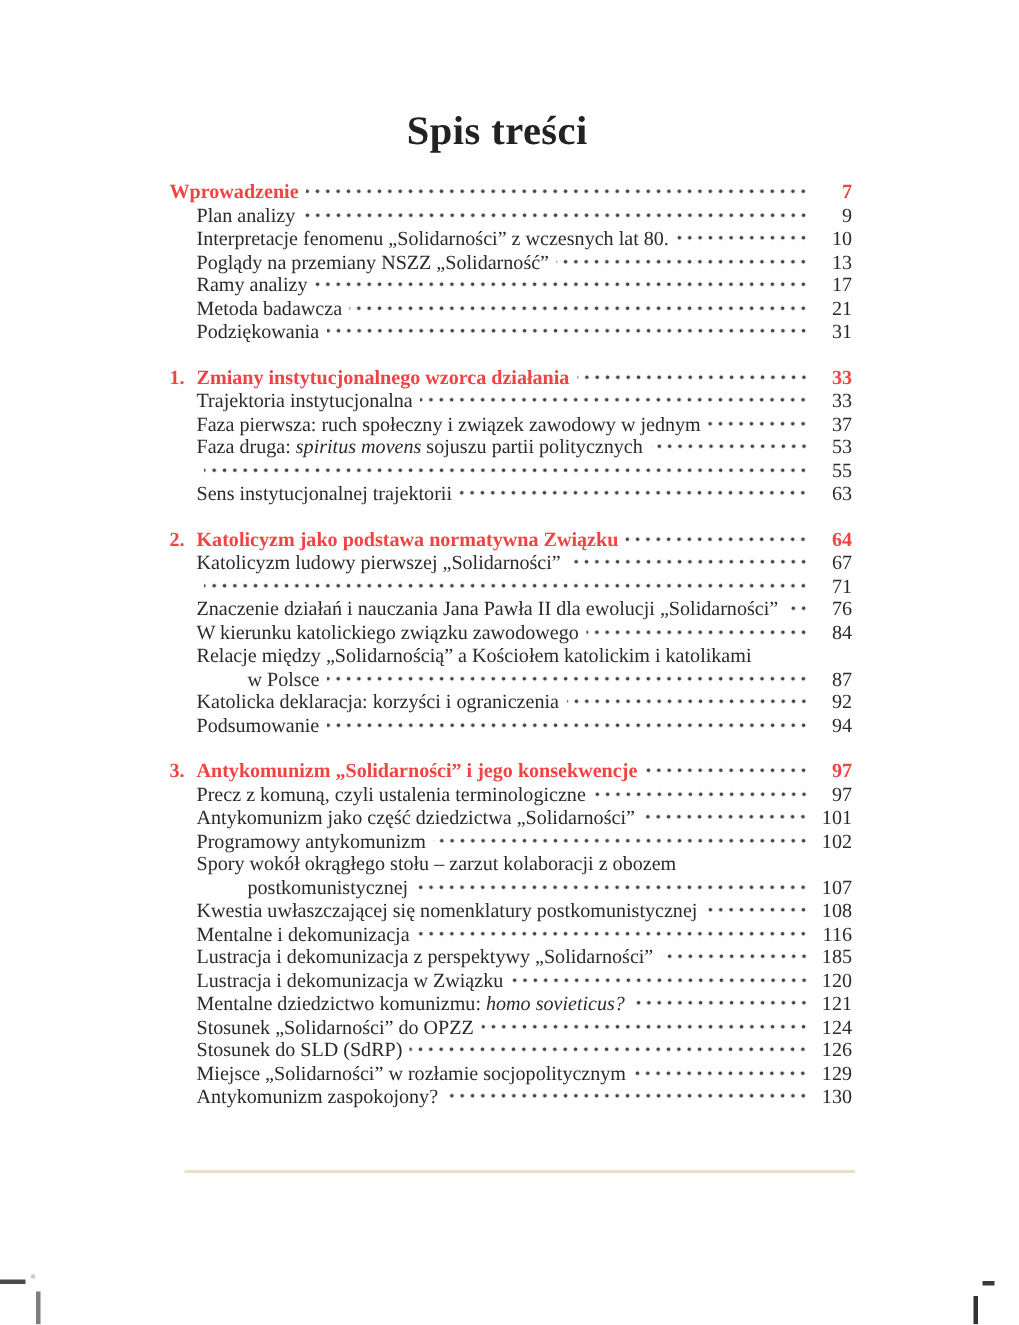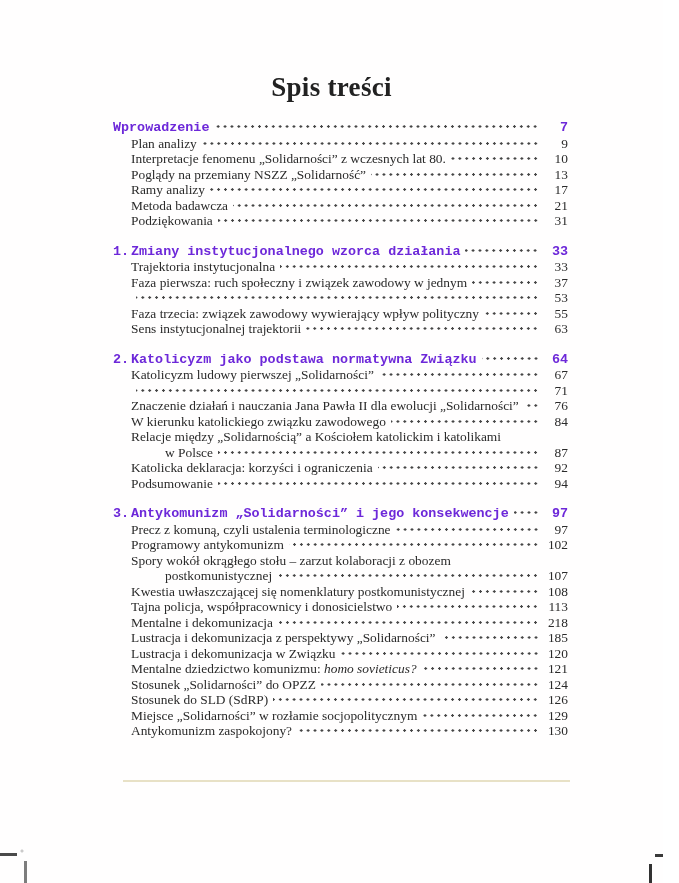--- a/index.html
+++ b/index.html
@@ -28,21 +28,21 @@
     width:455px;
     font-size:13.4px;
     line-height:15.5px;
   }
   .toc-section { margin-bottom:15px; }
   .row {
     display:flex;
     align-items:baseline;
     white-space:nowrap;
   }
-  .row.heading { font-weight:700; color:#6d28d9;font-family:Liberation Mono, monospace; }
+  .row.heading { font-weight:700; color:#ef4444; }
   .num {
     display:inline-block;
     width:18px;
     flex:0 0 18px;
   }
   .row.no-num .label { margin-left:0; }
   .row.entry { padding-left:18px; }
   .row.cont  { padding-left:52px; }
   .label { flex:0 0 auto; }
   .label em { font-style:italic; }
@@ -139,25 +139,25 @@
           <span class="label">Trajektoria instytucjonalna</span>
           <span class="leader"></span>
           <span class="pagenum">33</span>
         </div>
         <div class="row entry">
           <span class="label">Faza pierwsza: ruch społeczny i związek zawodowy w jednym</span>
           <span class="leader"></span>
           <span class="pagenum">37</span>
         </div>
         <div class="row entry">
+          <span class="label"><span>Faza druga: </span><em>spiritus movens</em><span> sojuszu partii politycznych</span></span>
           <span class="leader"></span>
           <span class="pagenum">53</span>
         </div>
         <div class="row entry">
-          <span class="label">Faza trzecia: związek zawodowy wywierający wpływ polityczny</span>
           <span class="leader"></span>
           <span class="pagenum">55</span>
         </div>
         <div class="row entry">
           <span class="label">Sens instytucjonalnej trajektorii</span>
           <span class="leader"></span>
           <span class="pagenum">63</span>
         </div>
       </div>
       <div class="toc-section">
@@ -211,46 +211,46 @@
           <span class="label">Antykomunizm „Solidarności” i jego konsekwencje</span>
           <span class="leader"></span>
           <span class="pagenum">97</span>
         </div>
         <div class="row entry">
           <span class="label">Precz z komuną, czyli ustalenia terminologiczne</span>
           <span class="leader"></span>
           <span class="pagenum">97</span>
         </div>
         <div class="row entry">
+          <span class="label">Antykomunizm jako część dziedzictwa „Solidarności”</span>
+          <span class="leader"></span>
+          <span class="pagenum">101</span>
+        </div>
+        <div class="row entry">
           <span class="label">Programowy antykomunizm</span>
           <span class="leader"></span>
           <span class="pagenum">102</span>
         </div>
         <div class="row entry">
           <span class="label">Spory wokół okrągłego stołu – zarzut kolaboracji z obozem</span>
         </div>
         <div class="row cont">
           <span class="label">postkomunistycznej</span>
           <span class="leader"></span>
           <span class="pagenum">107</span>
         </div>
         <div class="row entry">
           <span class="label">Kwestia uwłaszczającej się nomenklatury postkomunistycznej</span>
           <span class="leader"></span>
           <span class="pagenum">108</span>
         </div>
         <div class="row entry">
-          <span class="label">Tajna policja, współpracownicy i donosicielstwo</span>
-          <span class="leader"></span>
-          <span class="pagenum">113</span>
-        </div>
-        <div class="row entry">
           <span class="label">Mentalne i dekomunizacja</span>
           <span class="leader"></span>
-          <span class="pagenum">218</span>
+          <span class="pagenum">116</span>
         </div>
         <div class="row entry">
           <span class="label">Lustracja i dekomunizacja z perspektywy „Solidarności”</span>
           <span class="leader"></span>
           <span class="pagenum">185</span>
         </div>
         <div class="row entry">
           <span class="label">Lustracja i dekomunizacja w Związku</span>
           <span class="leader"></span>
           <span class="pagenum">120</span>

